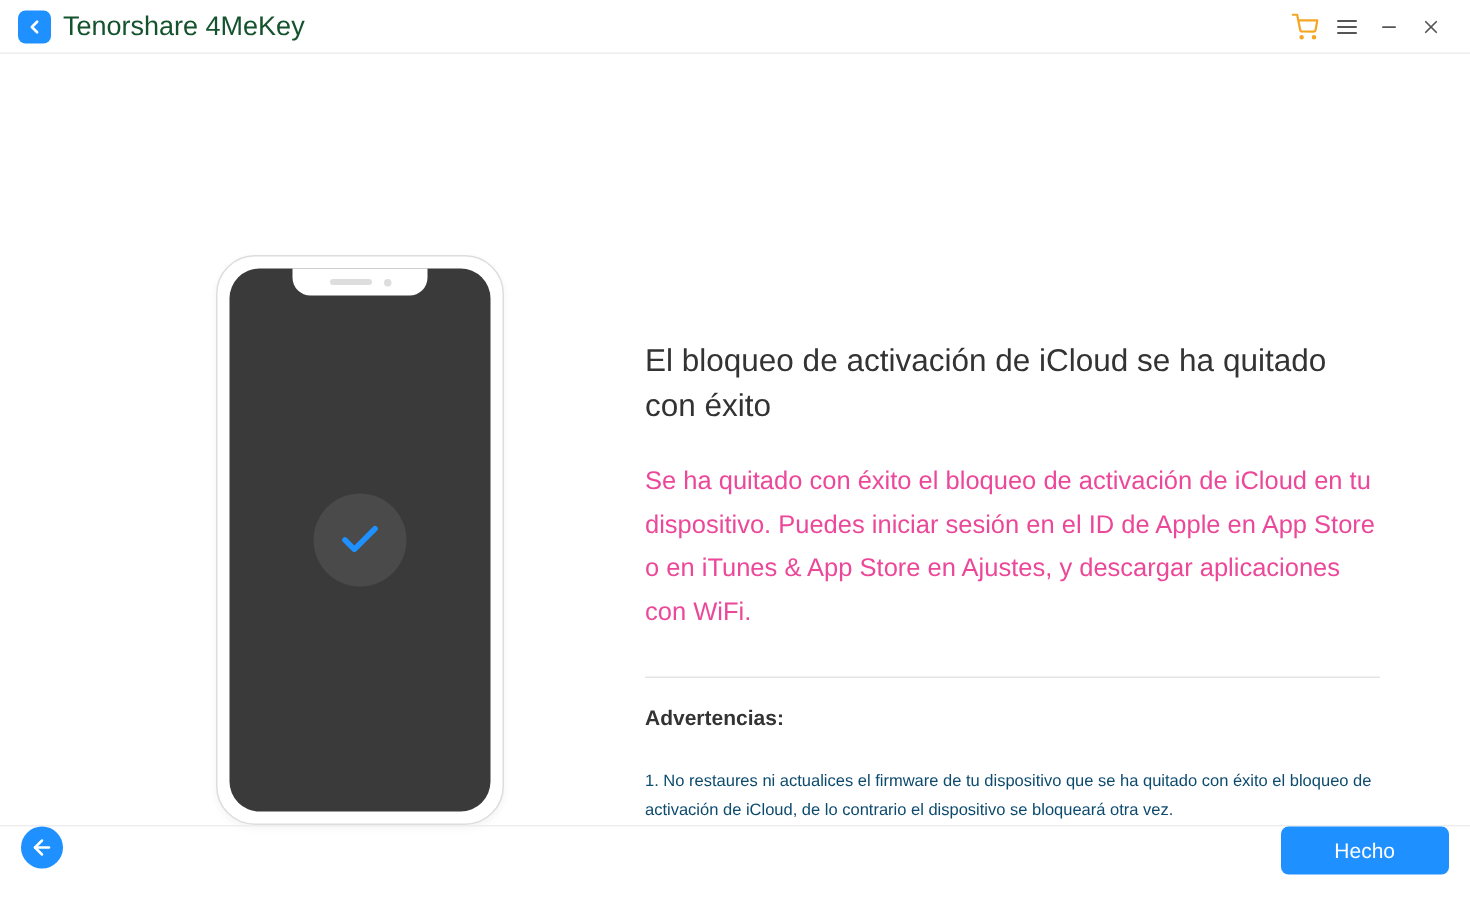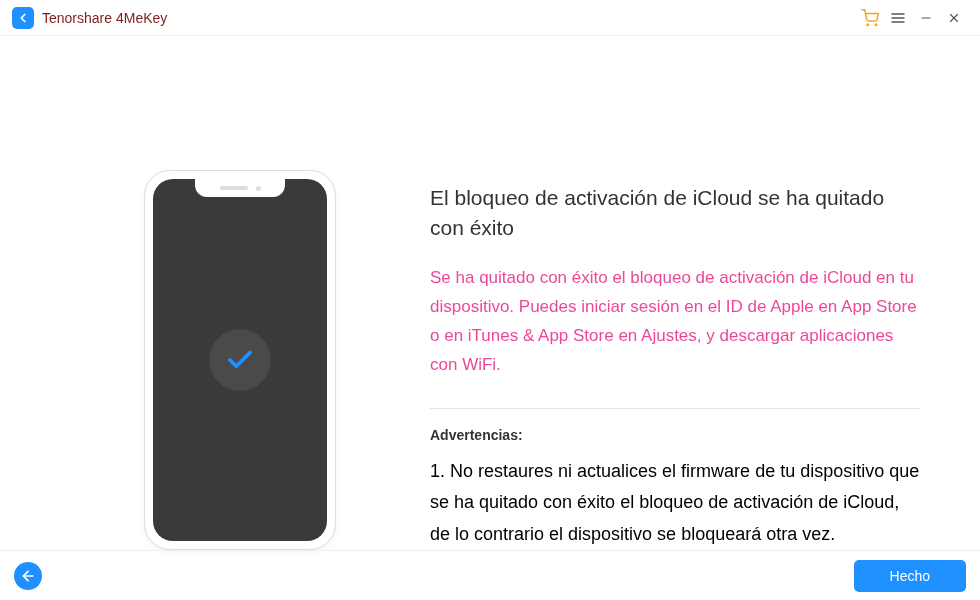--- a/index.html
+++ b/index.html
@@ -22,22 +22,22 @@
       width: 22px;
       height: 22px;
       background: #1E90FF;
       border-radius: 5px;
       display: flex;
       align-items: center;
       justify-content: center;
       margin-right: 8px;
     }
     .app-title {
-      color: #7f1d1d;
-      font-size: 14px;
+      color: #14532d;
+      font-size: 18px;
       font-weight: 400;
     }
     .titlebar-spacer { flex: 1; }
     .titlebar-btn {
       width: 28px;
       height: 28px;
       display: flex;
       align-items: center;
       justify-content: center;
       cursor: pointer;
@@ -123,37 +123,37 @@
     }
     .divider {
       border: none;
       border-top: 1px solid #e5e5e5;
       margin: 28px 0 18px 0;
     }
     .warn-title {
       font-size: 14px;
       color: #333;
       font-weight: 600;
-      margin-bottom: 13px;
+      margin-bottom: 26px;
     }
     .warn-item {
-      font-size: 18px;
-      color: #000000;
+      font-size: 11px;
+      color: #0c4a6e;
       line-height: 1.75;
     }
 
     .footer {
       position: absolute;
       left: 0;
       right: 0;
       bottom: 0;
       height: 50px;
       border-top: 1px solid #eee;
       display: flex;
-      align-items: center;
+      align-items: flex-start;
       padding: 0 14px;
     }
     .back-btn {
       width: 28px;
       height: 28px;
       border-radius: 50%;
       background: #1E90FF;
       display: flex;
       align-items: center;
       justify-content: center;

